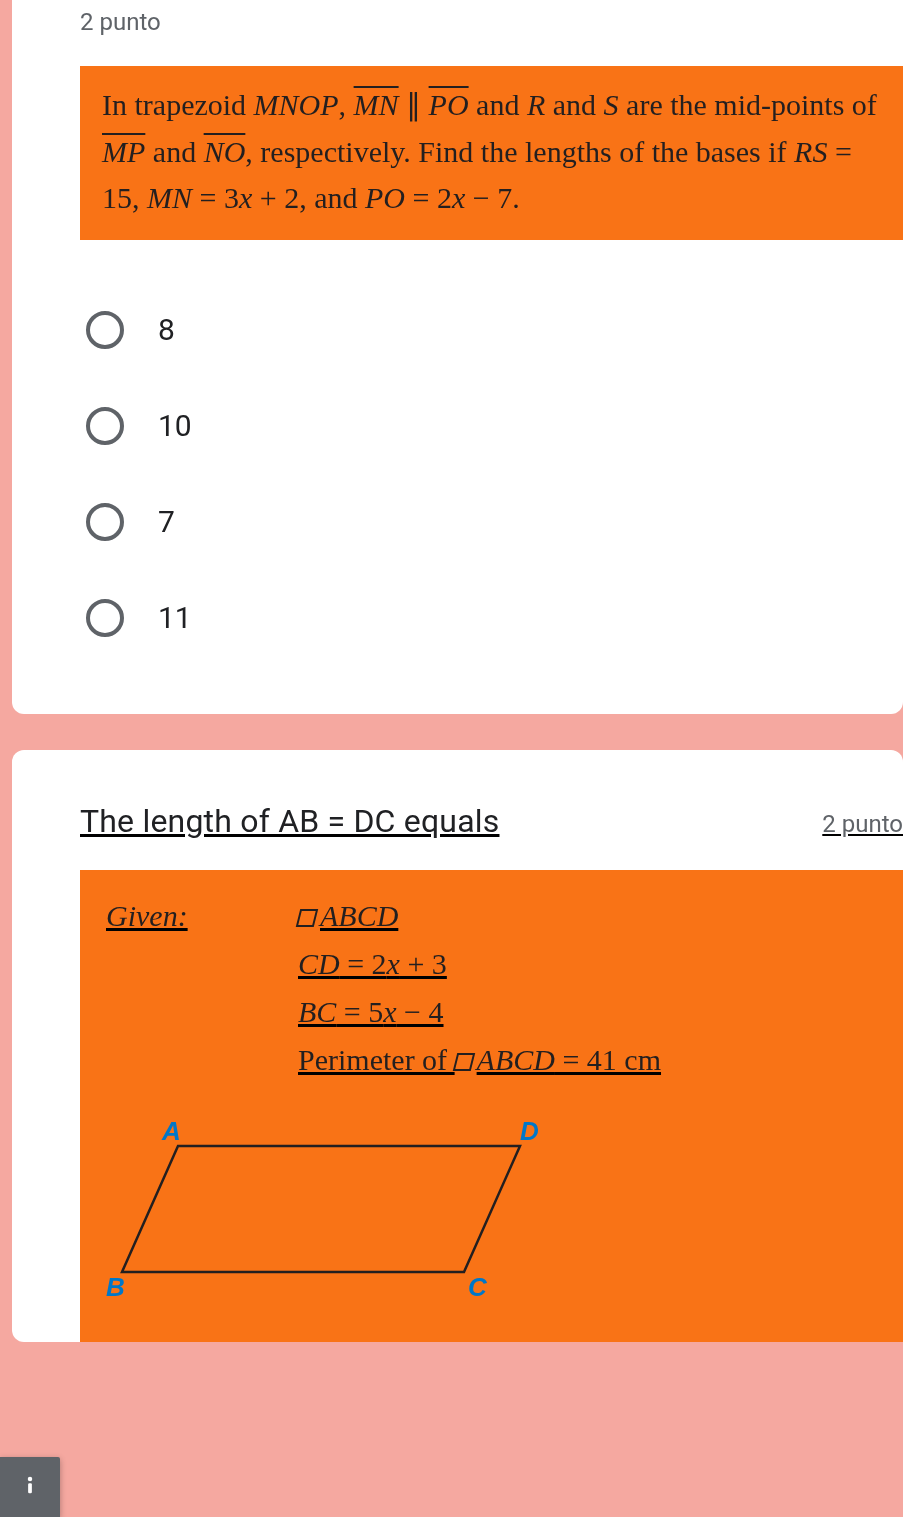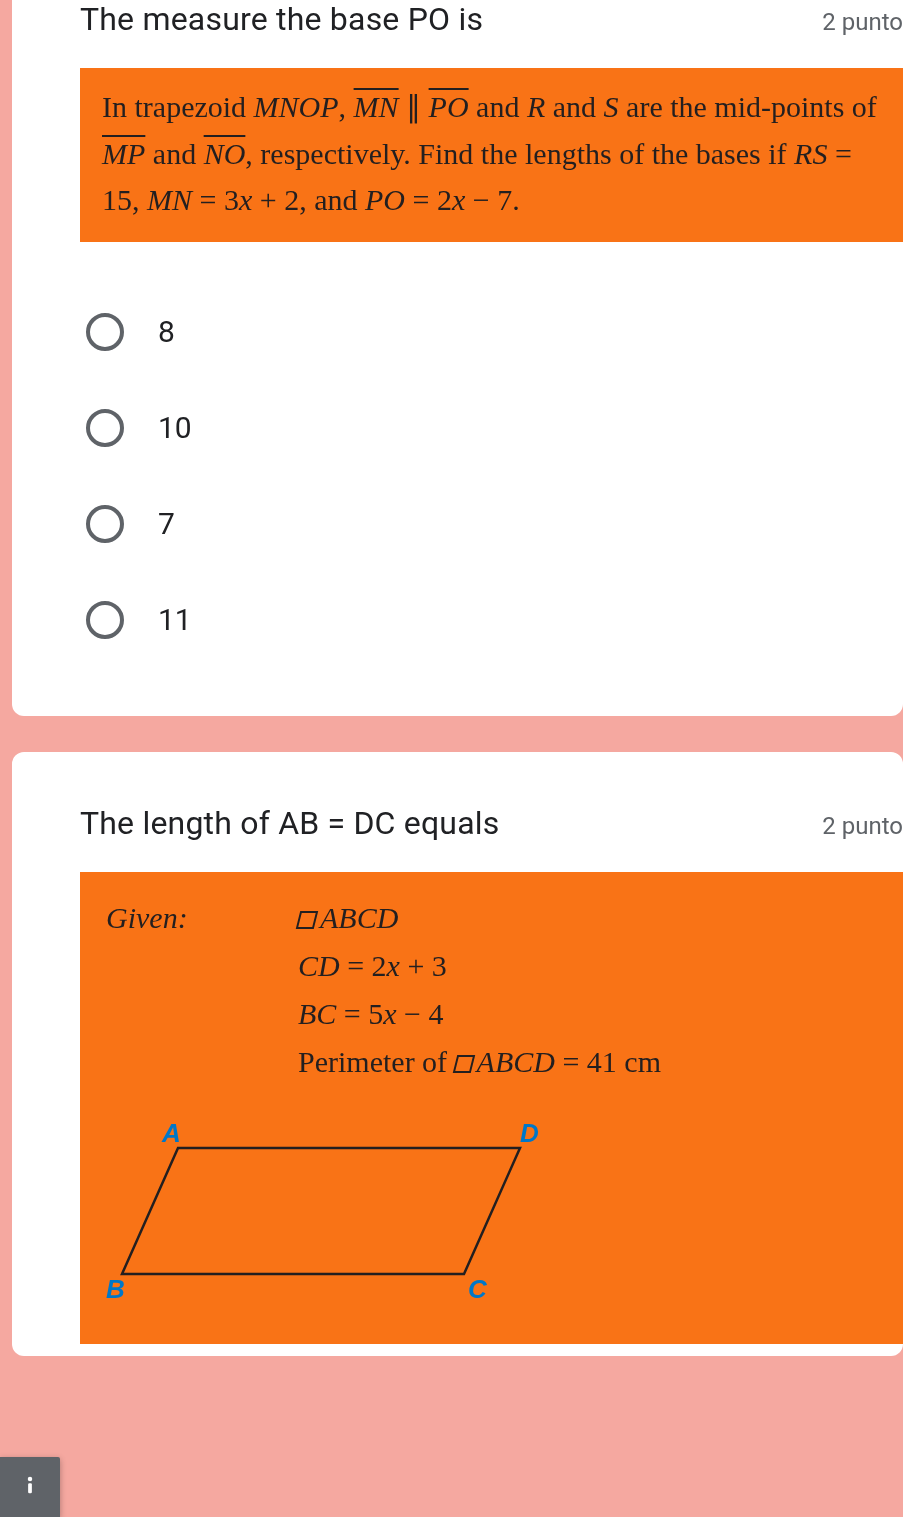--- a/index.html
+++ b/index.html
@@ -13,21 +13,21 @@
   }
   .card {
     background: #fff;
     border-radius: 12px;
     margin: 0 0 36px 12px;
     padding: 0;
     width: 891px;
     position: relative;
   }
   .card1 { margin-top: -20px; border-top-left-radius: 0; border-top-right-radius: 0; padding-bottom: 48px; }
-  .card2 { padding-bottom: 12px; }
+  .card2 { padding-bottom: 0; text-decoration: underline; }
   .q-header {
     display: flex;
     justify-content: space-between;
     align-items: flex-start;
     padding: 20px 0 30px 68px;
   }
   .q-title {
     font-size: 32px;
     color: #202124;
     font-weight: 400;
@@ -128,21 +128,20 @@
     box-shadow: 0 2px 6px rgba(0,0,0,0.3);
     border-top-right-radius: 2px;
   }
   .float-btn svg { fill: #fff; }
 </style>
 </head>
 <body>
 
 <div class="card card1">
   <div class="q-header">
-    <div class="q-title">The measure the base PO is</div>
     <div class="q-points">2 punto</div>
   </div>
 
   <div class="problem-box">
     <span>In trapezoid </span><span class="italic">MNOP</span><span>, </span><span class="italic overline">MN</span><span> ∥ </span><span class="italic overline">PO</span><span> and </span><span class="italic">R</span><span> and </span><span class="italic">S</span><span> are the mid-points of </span><span class="italic overline">MP</span><span> and </span><span class="italic overline">NO</span><span>, respectively. Find the lengths of the bases if </span><span class="italic">RS</span><span>  =  15, </span><span class="italic">MN</span><span>  =  3</span><span class="italic">x</span><span>  +  2, and </span><span class="italic">PO</span><span>  =  2</span><span class="italic">x</span><span>  −  7.</span>
   </div>
 
   <div class="options">
     <div class="option">
       <div class="radio"></div>

